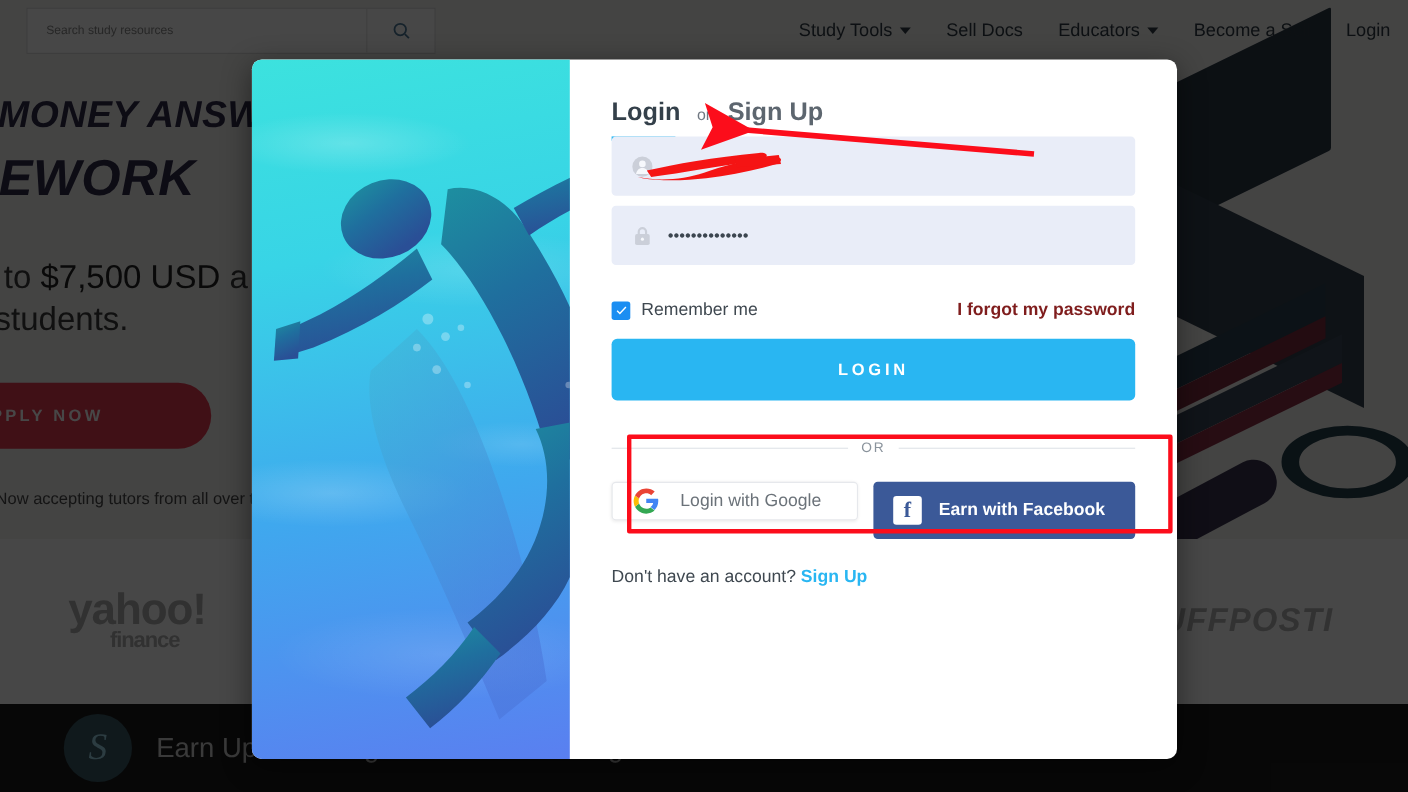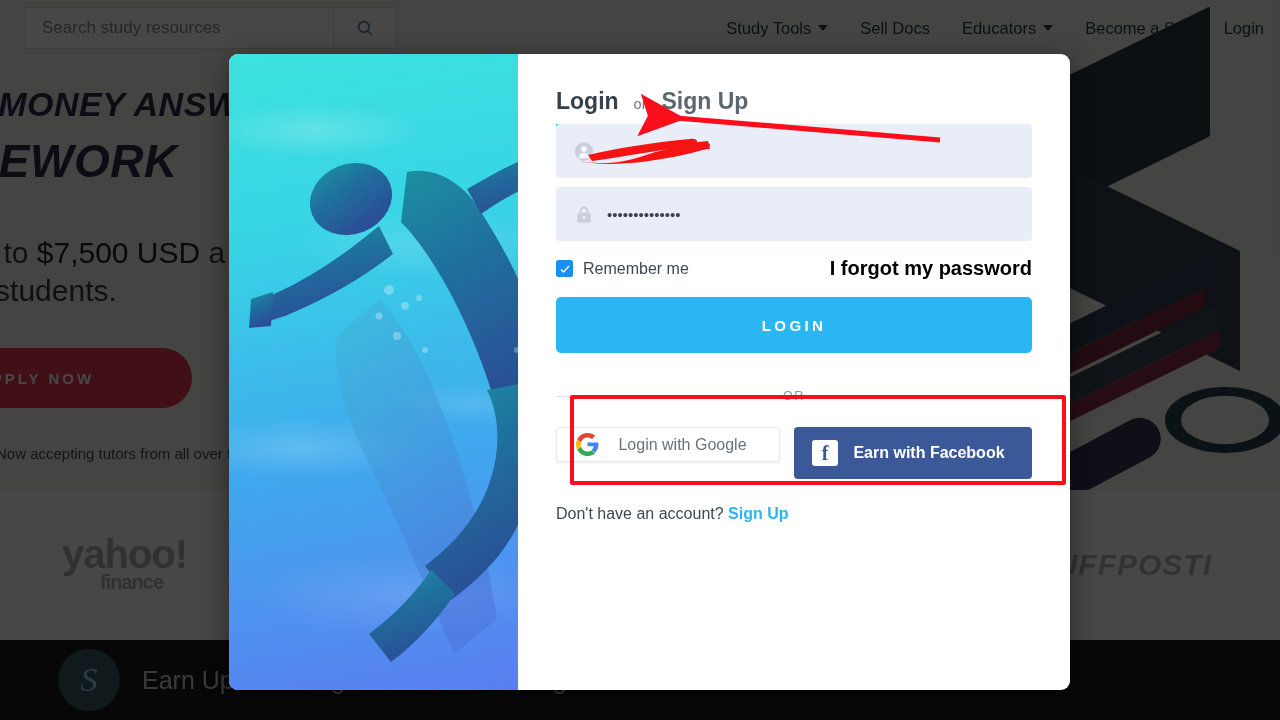--- a/index.html
+++ b/index.html
@@ -106,21 +106,21 @@
     z-index:3;
   }
   #search-wrap {
     position:absolute; left:24px; top:7px;
     width:372px; height:42px;
     border:1px solid #d9d9d9; background:#ffffff;
     display:flex; align-items:center;
   }
   #search-input {
     flex:1; height:100%; border:none; outline:none; background:transparent;
-    padding-left:17px; font-size:17px; color:#6b6b6b;
+    padding-left:17px; font-size:11px; color:#6b6b6b;
     font-family:"Liberation Sans", sans-serif;
   }
   #search-input::placeholder { color:#8a8a8a; }
   #search-btn {
     width:62px; height:100%; border:none; border-left:1px solid #e2e2e2;
     background:transparent; cursor:pointer;
     display:flex; align-items:center; justify-content:center;
   }
   #search-btn svg { width:18px; height:18px; stroke:#4f7c9b; fill:none; stroke-width:2.2;}
   #navlinks {
@@ -195,30 +195,30 @@
   }
   .ic { width:20px; height:21px; flex:none; opacity:.62; }
 
   
   #redaction {
     position:absolute; left:22px; top:7px; width:150px; height:40px;
     pointer-events:none;
   }
 
   #row-remember {
-    margin-top:16px; display:flex; align-items:center; justify-content:space-between;
+    margin-top:32px; display:flex; align-items:center; justify-content:space-between;
   }
   #remember-left { display:flex; align-items:center; gap:10px; }
   #cb {
     width:17px; height:17px; background:#1b8ef2; border-radius:2.5px;
     display:flex; align-items:center; justify-content:center; cursor:pointer;
   }
   #cb svg { width:12px; height:12px; stroke:#fff; fill:none; stroke-width:2.6; }
   #remember-label { font-size:16px; color:#3f4850; }
-  #forgot-link { font-size:20px; color:#000000; font-weight:bold; cursor:pointer; }
+  #forgot-link { font-size:16px; color:#7f1d1d; font-weight:bold; cursor:pointer; }
 
   #login-btn {
     margin-top:17px; width:100%; height:56px; border:none; border-radius:5px;
     background:#29b6f2; color:#ffffff; font-size:15px; font-weight:bold;
     letter-spacing:3.4px; cursor:pointer;
     font-family:"Liberation Sans", sans-serif;
   }
 
   #divider {
     margin-top:36px; display:flex; align-items:center; gap:12px;

